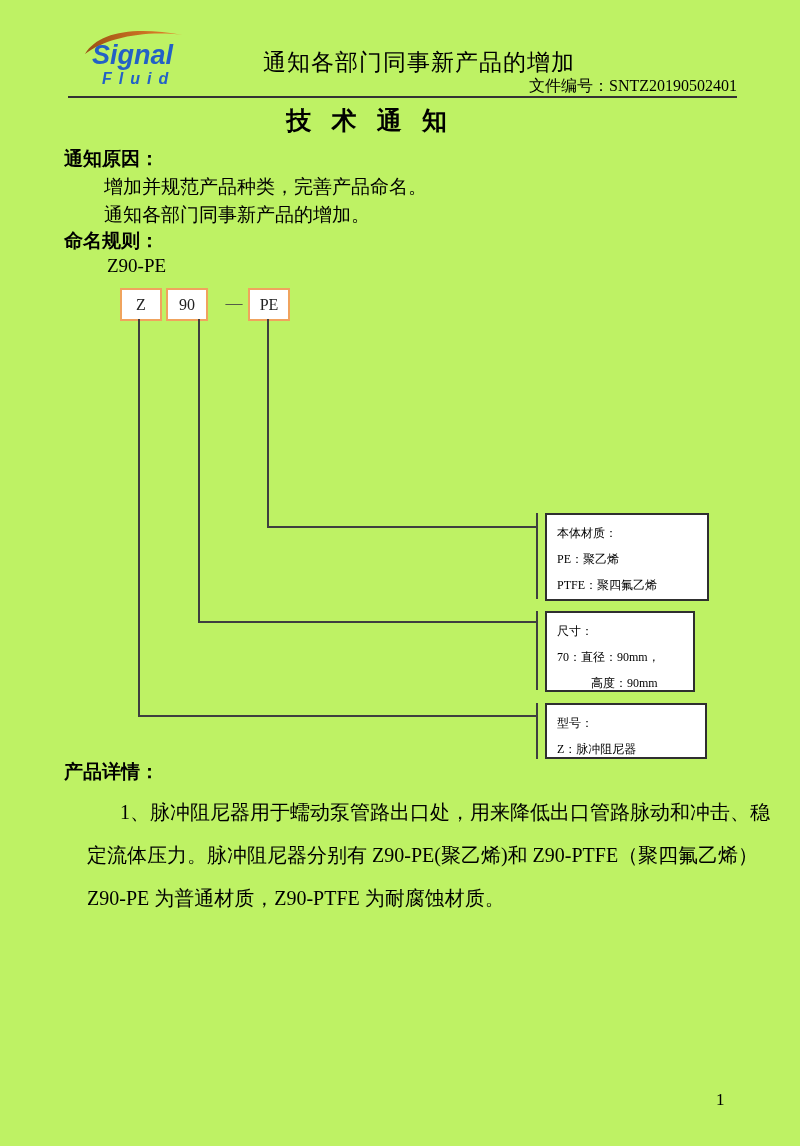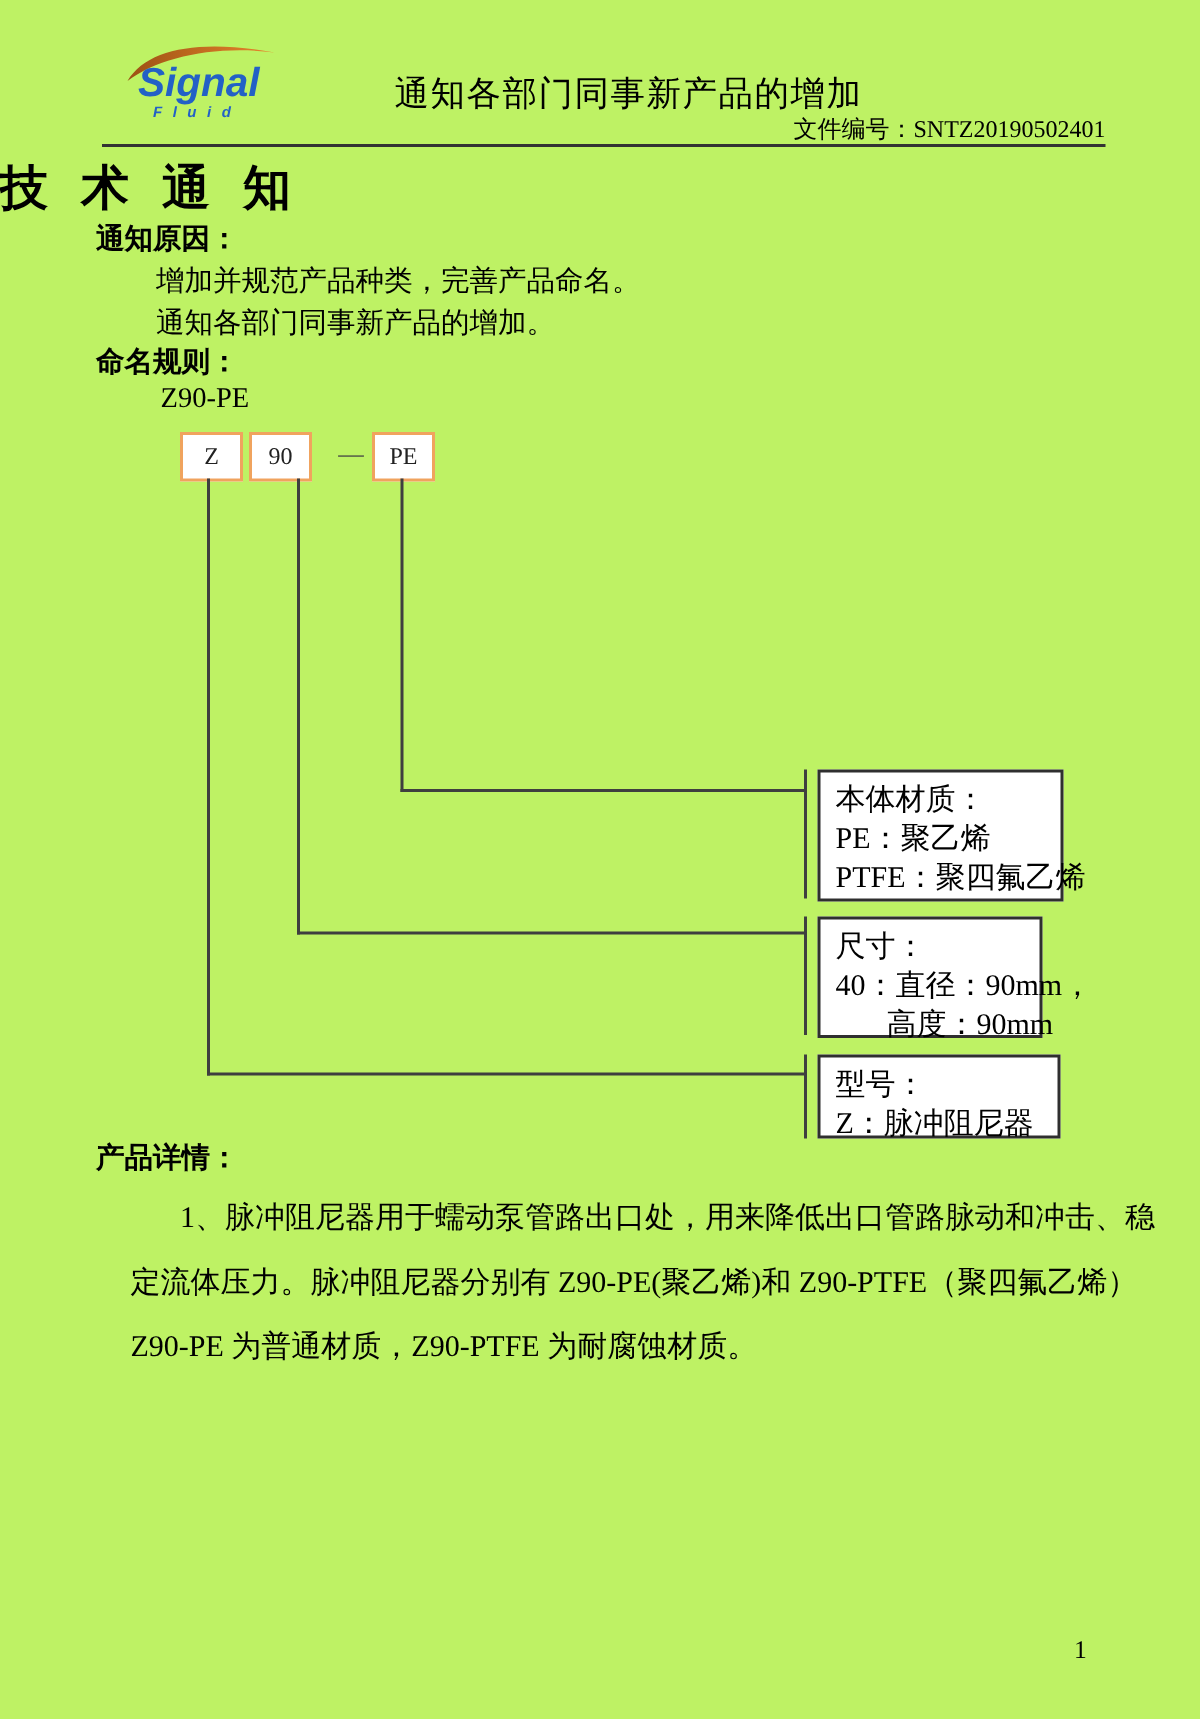--- a/index.html
+++ b/index.html
@@ -17,37 +17,37 @@
   .logo-swoosh{position:absolute;left:2px;top:0;}
   .logo-signal{
     position:absolute;left:12px;top:14px;
     font-family:"Liberation Sans","DejaVu Sans",sans-serif;
     font-style:italic;font-weight:bold;font-size:27px;color:#2361c6;
     letter-spacing:0px;
   }
   .logo-fluid{
     position:absolute;left:22px;top:44px;
     font-family:"Liberation Sans","DejaVu Sans",sans-serif;
-    font-style:italic;font-weight:bold;font-size:10px;color:#2361c6;
+    font-style:italic;font-weight:bold;font-size:16px;color:#2361c6;
     letter-spacing:7px;
   }
   .company-name{
     position:absolute;left:263px;top:47px;
     font-size:23px;letter-spacing:1px;color:#000;
   }
   .doc-number{
     position:absolute;right:63px;top:76px;
     font-size:16px;color:#000;white-space:nowrap;margin-left:28px;
   }
   .header-rule{
     position:absolute;left:68px;top:96px;width:669px;height:2px;background:#333;
   }
   .doc-title{
     position:absolute;left:0;top:104px;width:740px;
-    font-size:32px;font-weight:bold;letter-spacing:7px;color:#000;
+    text-align:center;font-size:25px;font-weight:bold;letter-spacing:7px;color:#000;
   }
   
   .sec-heading{
     position:absolute;font-size:19px;font-weight:bold;color:#000;white-space:nowrap;
   }
   .h-reason{left:64px;top:146px;}
   .h-naming{left:64px;top:228px;}
   .h-details{left:64px;top:759px;}
   .body-line{
     position:absolute;font-size:19px;color:#000;white-space:nowrap;
@@ -76,21 +76,21 @@
   .h-pe {left:267px;top:526px;width:269px;height:2px;}
   .h-90 {left:198px;top:621px;width:338px;height:2px;}
   .h-z  {left:138px;top:715px;width:398px;height:2px;}
   .tick-1{left:536px;top:513px;width:2px;height:86px;}
   .tick-2{left:536px;top:611px;width:2px;height:79px;}
   .tick-3{left:536px;top:703px;width:2px;height:56px;}
   .legend-box{
     position:absolute;left:545px;background:#fff;
     border:2px solid #2f2f2f;
     padding:5px 10px 0 10px;
-    font-size:20px;line-height:26px;color:#000;
+    font-size:12px;line-height:26px;color:#000;
   }
   .legend-material{top:513px;width:140px;height:79px;}
   .legend-size    {top:611px;width:126px;height:72px;}
   .legend-model   {top:703px;width:138px;height:47px;}
   .legend-line{white-space:nowrap;}
   .legend-line.indent{padding-left:34px;}
   
   .para{
     position:absolute;left:87px;top:791px;width:650px;
     font-size:20px;color:#000;
@@ -157,21 +157,21 @@
   <div class="conn tick-3"></div>
 
   <div class="legend-box legend-material">
     <div class="legend-line">本体材质：</div>
     <div class="legend-line">PE：聚乙烯</div>
     <div class="legend-line">PTFE：聚四氟乙烯</div>
   </div>
 
   <div class="legend-box legend-size">
     <div class="legend-line">尺寸：</div>
-    <div class="legend-line">40：直径：90mm，</div>
+    <div class="legend-line">70：直径：90mm，</div>
     <div class="legend-line indent">高度：90mm</div>
   </div>
 
   <div class="legend-box legend-model">
     <div class="legend-line">型号：</div>
     <div class="legend-line">Z：脉冲阻尼器</div>
   </div>
 
   <div class="sec-heading h-details">产品详情：</div>
 

